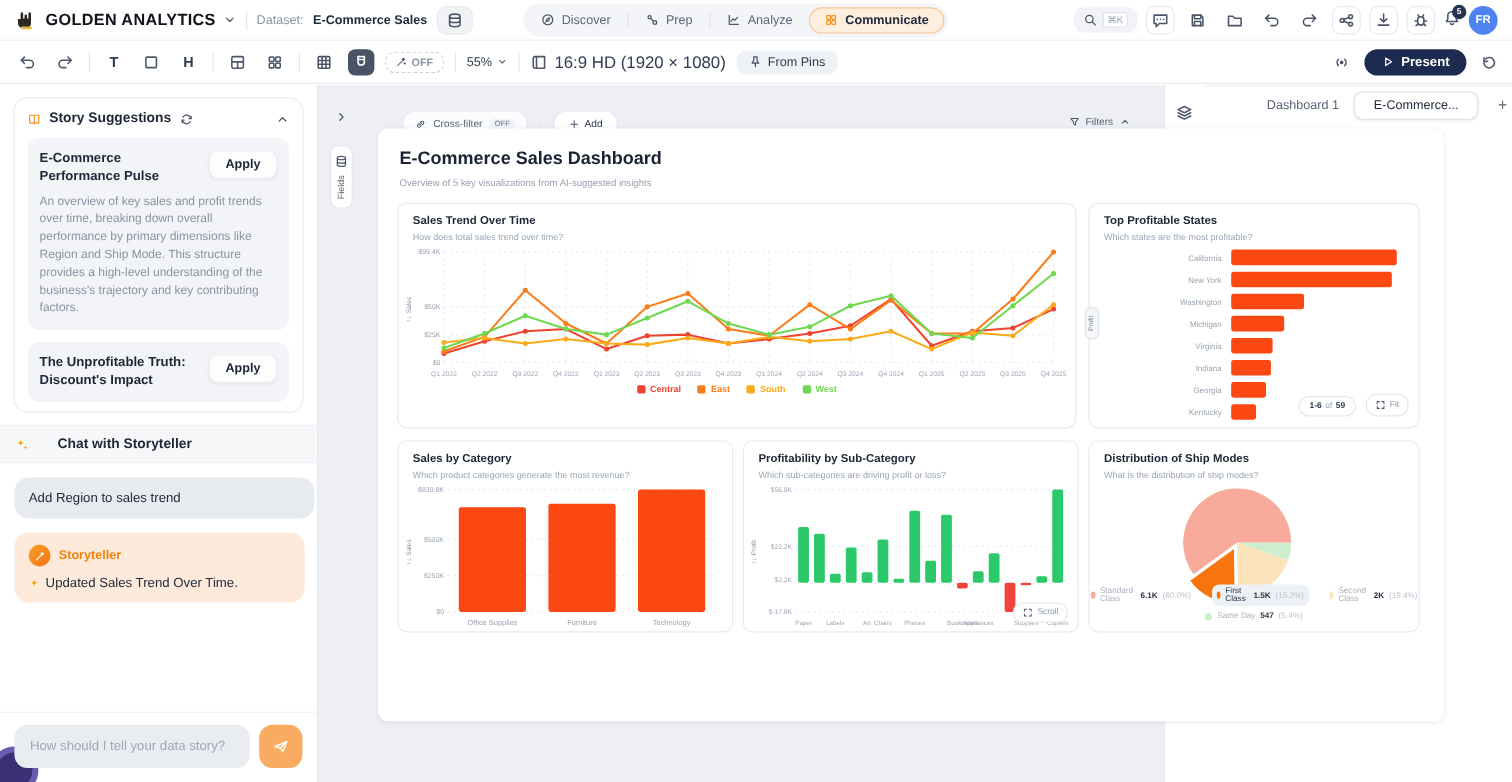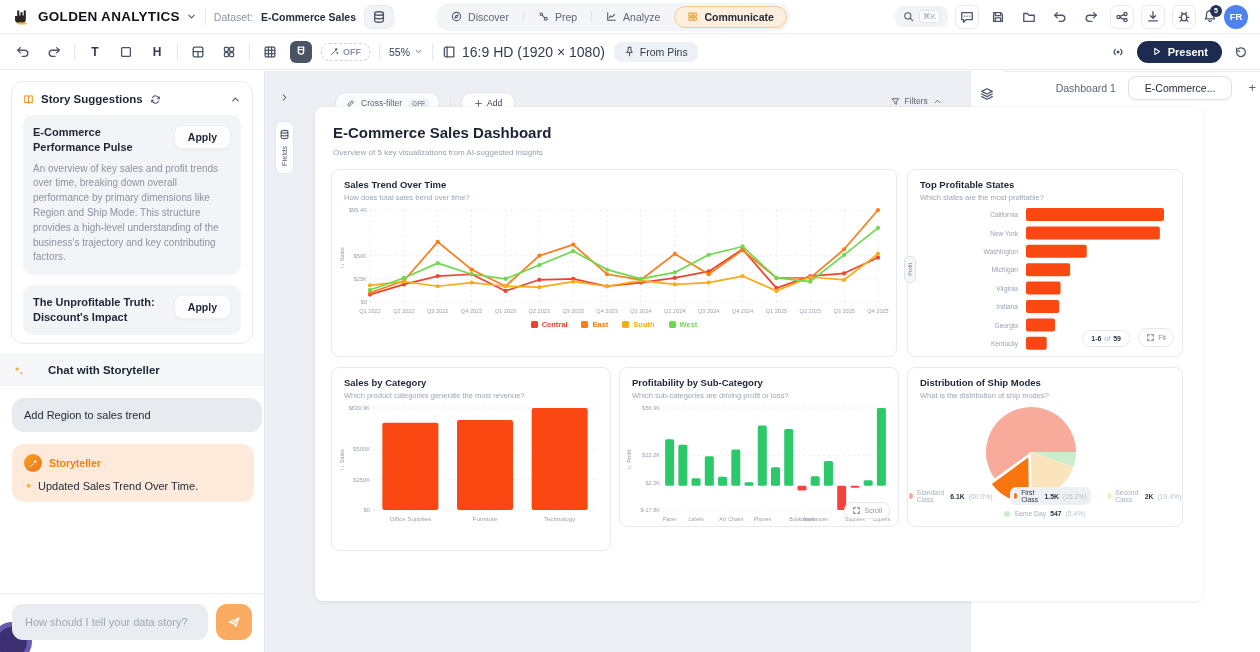--- a/index.html
+++ b/index.html
@@ -733,21 +733,21 @@
             <div class="fit-btn">
               <span class="ic xs">
                   <svg viewBox="0 0 16 16">
                     <path d="M3 6V3h3M13 6V3h-3M3 10v3h3M13 10v3h-3"></path>
                   </svg>
                 </span>
               <span>Fit</span>
             </div>
           </div>
 
-          <div class="card" style="left:16px;top:260px;width:280px;height:184px">
+          <div class="card" style="left:16px;top:260px;width:280px;height:160px">
             <div class="card-head">
               <div class="card-title">Sales by Category</div>
               <div class="card-sub">Which product categories generate the most revenue?</div>
             </div>
             <div class="plot-wrap" id="cat-plot">
               <span class="ylab">
                   <span>↑↓</span>
                   <span>Sales</span>
                 </span>
             <svg viewBox="0 0 268 124" class="plot" style="height: 124px;">

